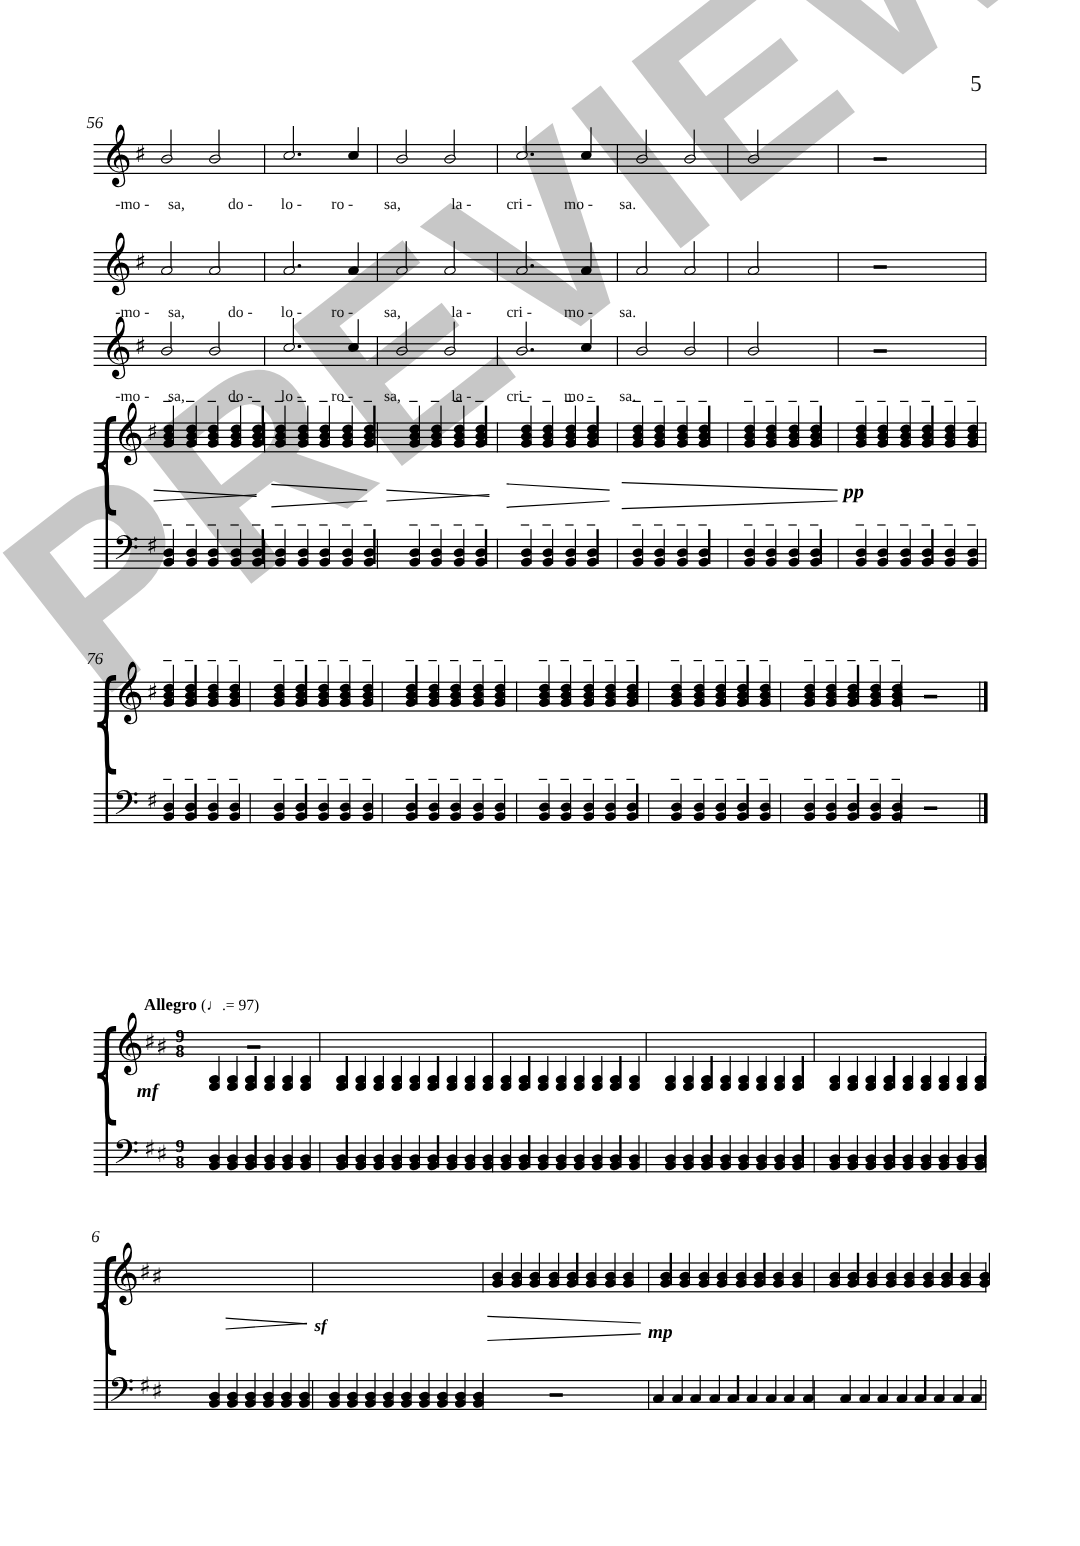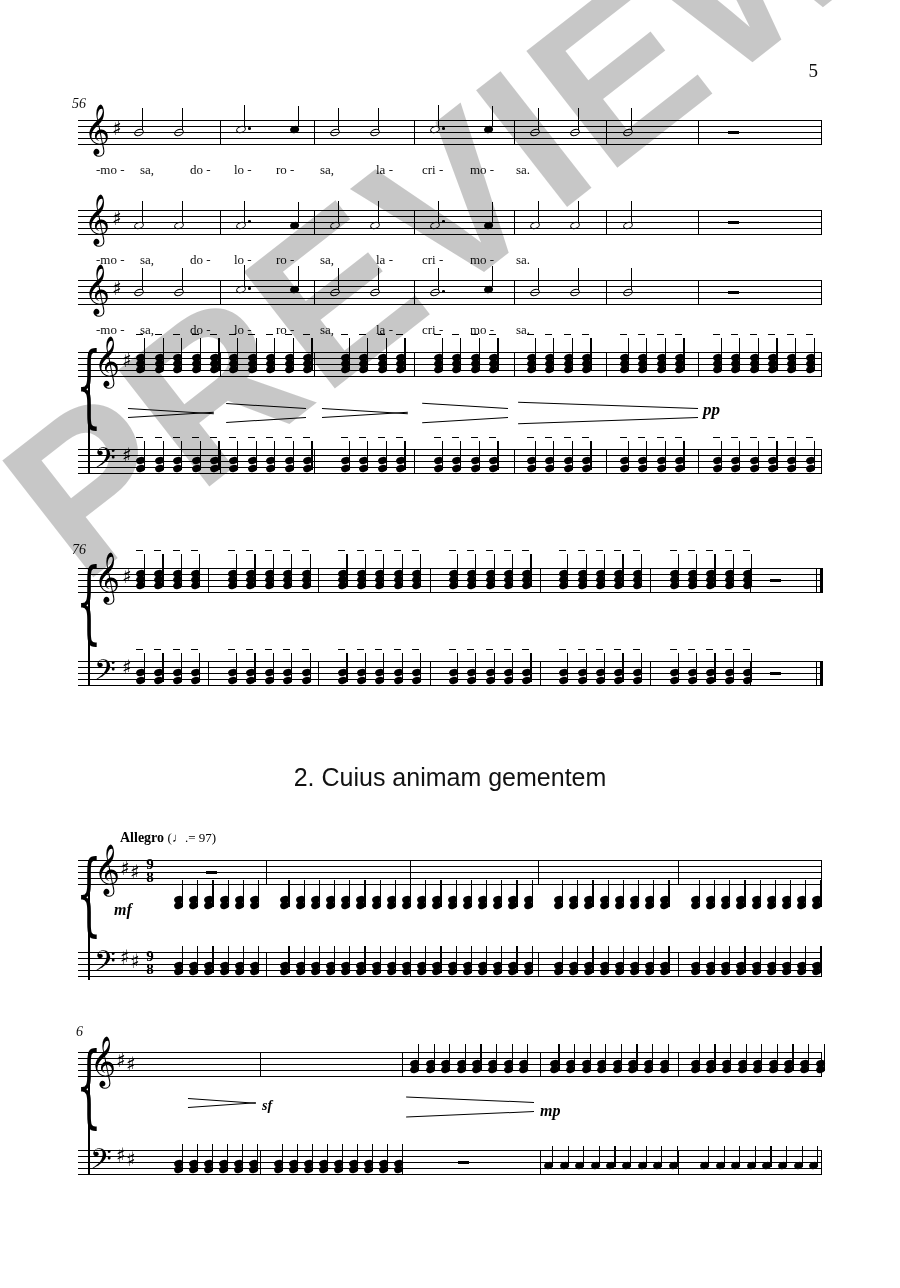--- a/index.html
+++ b/index.html
@@ -1019,21 +1019,20 @@
       <div class="note" style="left: 646.8px; top: 109px;"></div>
       <div class="note" style="left: 646.8px; top: 117px;"></div>
       <div class="stem" style="left: 654.8px; top: 93px; height: 29px;"></div>
       <div class="tenuto" style="left: 646.8px; top: 89px;"></div>
       <div class="note" style="left: 665.2px; top: 109px;"></div>
       <div class="note" style="left: 665.2px; top: 117px;"></div>
       <div class="stem" style="left: 673.2px; top: 93px; height: 29px;"></div>
       <div class="tenuto" style="left: 665.2px; top: 89px;"></div>
     </div>
 
-  <div class="movement-title" style="top:763px;">2. Cuius animam gementem</div>
 
   <div class="system" style="left:78px; top:852px; width:744px; height:135px;">
 
     <div class="tempo" style="left:42px; top:-22px;">
       <span>Allegro</span>
       <span class="paren">(</span><span class="paren">♩.</span><span class="paren">= 97</span><span class="paren">)</span>
     </div>
 
     <div class="brace" style="left:-2px; top:-4px;">{</div>
     <div class="sysline" style="left:10px; top:8px; height:120px;"></div>

